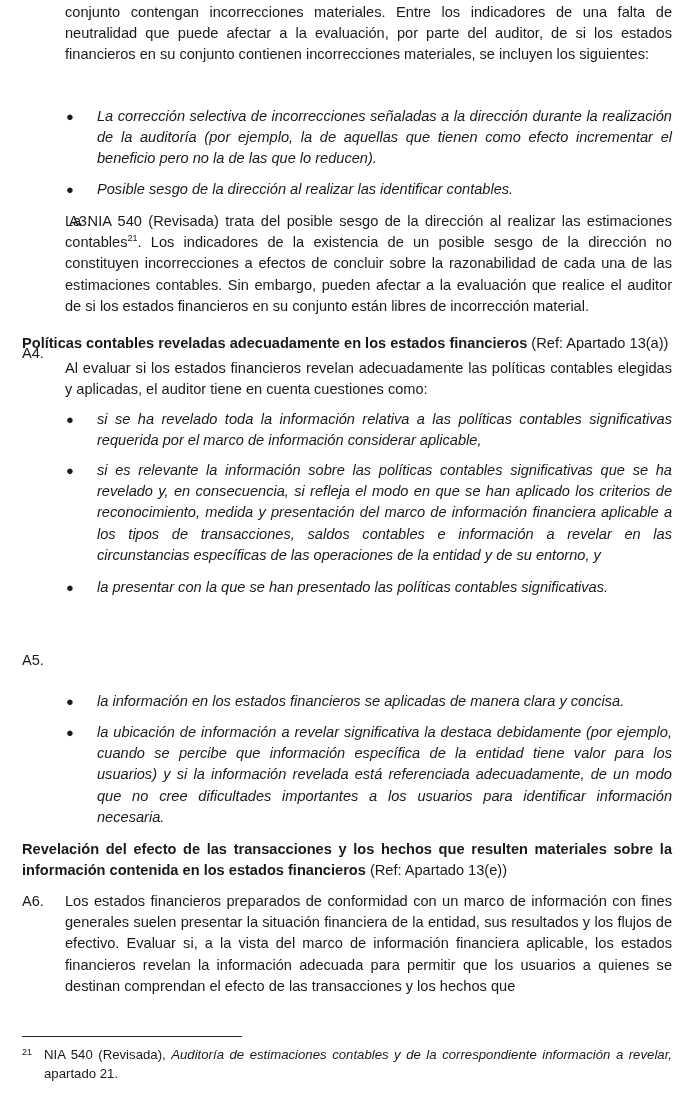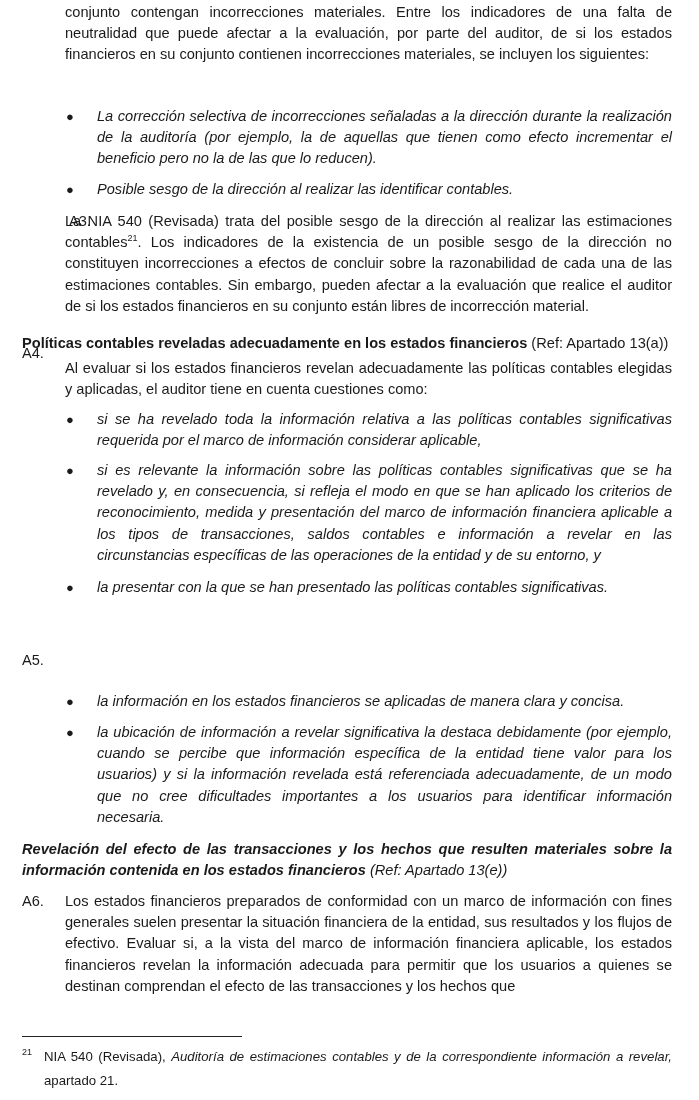--- a/index.html
+++ b/index.html
@@ -13,21 +13,21 @@
     .page { position: absolute; left: 0; top: 0; width: 645px; height: 1100px; }
     .para-num { position: absolute; left: 22px; }
     .para-body { position: absolute; left: 65px; width: 607px; text-align: justify; }
     .bullet { position: absolute; left: 65px; width: 607px; }
     .bullet .dot { position: absolute; left: 0; top: 0; width: 10px; text-align: center; font-size: 13px; }
     .bullet .btext { position: absolute; left: 32px; width: 575px; text-align: justify; font-style: italic; }
     .heading { position: absolute; left: 22px; width: 650px; text-align: justify; }
     .heading b { font-weight: bold; }
     .fn-rule { position: absolute; left: 22px; top: 1036px; width: 220px; height: 0; border-top: 1px solid #222; }
     .fn-num { position: absolute; left: 22px; top: 1046px; font-size: 9px; line-height: 12px; }
-    .fn-text { position: absolute; left: 44px; top: 1045px; width: 628px; font-size: 13.2px; line-height: 24px; text-align: justify; }
+    .fn-text { position: absolute; left: 44px; top: 1045px; width: 628px; font-size: 13.2px; line-height: 19px; text-align: justify; }
     sup { font-size: 9px; line-height: 0; vertical-align: 6px; }
     i { font-style: italic; }
   </style>
 </head>
 <body>
 
 <div class="page">
 
   <div class="para-body" style="top:2px;">conjunto contengan incorrecciones materiales. Entre los indicadores de una falta de neutralidad que puede afectar a la evaluación, por parte del auditor, de si los estados financieros en su conjunto contienen incorrecciones materiales, se incluyen los siguientes:</div>
 
@@ -66,21 +66,21 @@
 
   <div class="bullet" style="top:691px;">
     <span class="dot">●</span>
     <div class="btext">la información en los estados financieros se aplicadas de manera clara y concisa.</div>
   </div>
   <div class="bullet" style="top:722px;">
     <span class="dot">●</span>
     <div class="btext">la ubicación de información a revelar significativa la destaca debidamente (por ejemplo, cuando se percibe que información específica de la entidad tiene valor para los usuarios) y si la información revelada está referenciada adecuadamente, de un modo que no cree dificultades importantes a los usuarios para identificar información necesaria.</div>
   </div>
 
-  <div class="heading" style="top:839px;font-style:italic;"><b>Revelación del efecto de las transacciones y los hechos que resulten materiales sobre la información contenida en los estados financieros</b><span> (Ref: Apartado 13(e))</span></div>
+  <div class="heading" style="top:839px;"><b>Revelación del efecto de las transacciones y los hechos que resulten materiales sobre la información contenida en los estados financieros</b><span> (Ref: Apartado 13(e))</span></div>
 
   <div class="para-num" style="top:891px;">A6.</div>
   <div class="para-body" style="top:891px;">Los estados financieros preparados de conformidad con un marco de información con fines generales suelen presentar la situación financiera de la entidad, sus resultados y los flujos de efectivo. Evaluar si, a la vista del marco de información financiera aplicable, los estados financieros revelan la información adecuada para permitir que los usuarios a quienes se destinan comprendan el efecto de las transacciones y los hechos que</div>
 
   <div class="fn-rule"></div>
   <div class="fn-num">21</div>
   <div class="fn-text"><span>NIA 540 (Revisada), </span><i>Auditoría de estimaciones contables y de la correspondiente información a revelar,</i><span> apartado 21.</span></div>
 
 </div>
 

